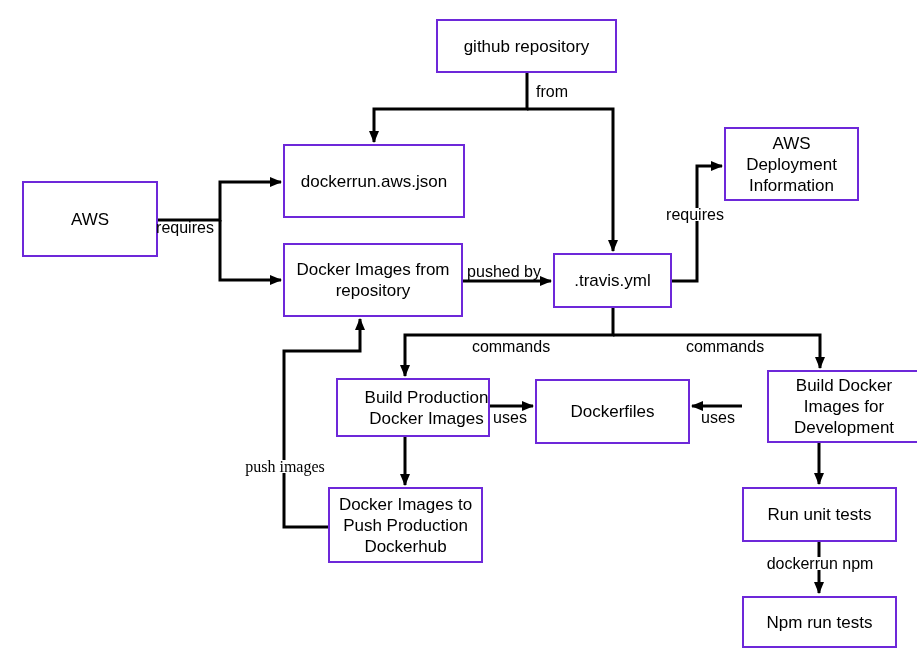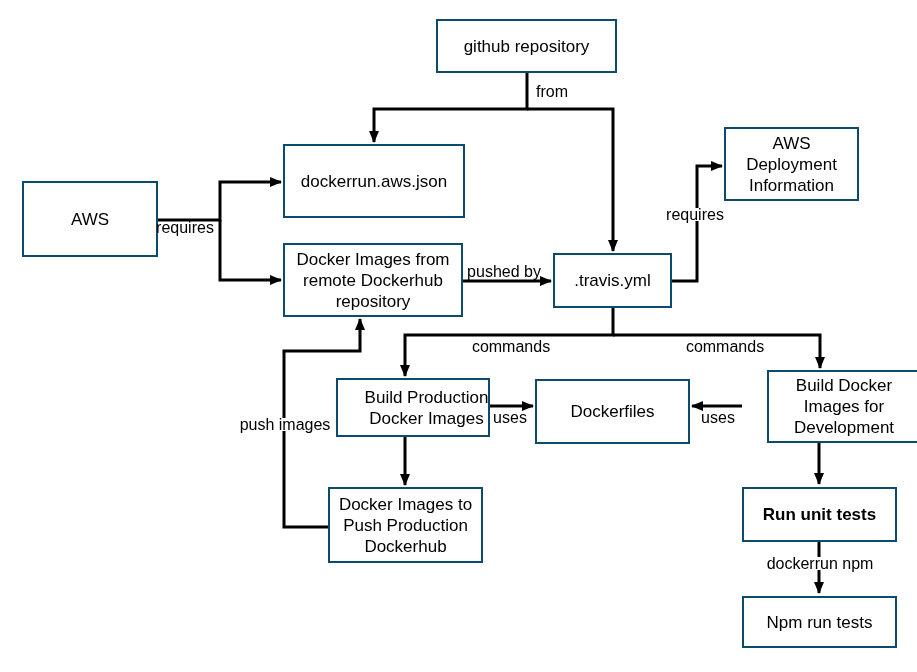--- a/index.html
+++ b/index.html
@@ -19,21 +19,21 @@
   #edges path, #edges polyline {
     fill: none;
     stroke: #000000;
     stroke-width: 3;
     stroke-linejoin: miter;
   }
   .node {
     position: absolute;
     box-sizing: border-box;
     background: #ffffff;
-    border: 2px solid #0c4a6e;
+    border: 2px solid #6d28d9;
     display: flex;
     flex-direction: column;
     align-items: center;
     justify-content: center;
     text-align: center;
     color: #000000;
     font-size: 17px;
     line-height: 21px;
     white-space: nowrap;
   }
@@ -85,21 +85,20 @@
   <div class="node" style="left:22px; top:181px; width:136px; height:76px;">
     <div>AWS</div>
   </div>
 
   <div class="node" style="left:283px; top:144px; width:182px; height:74px;">
     <div>dockerrun.aws.json</div>
   </div>
 
   <div class="node" style="left:283px; top:243px; width:180px; height:74px;">
     <div>Docker Images from</div>
-    <div>remote Dockerhub</div>
     <div>repository</div>
   </div>
 
   <div class="node" style="left:553px; top:253px; width:119px; height:55px;">
     <div>.travis.yml</div>
   </div>
 
   <div class="node" style="left:724px; top:127px; width:135px; height:74px;">
     <div>AWS</div>
     <div>Deployment</div>
@@ -120,32 +119,32 @@
     <div>Images for</div>
     <div>Development</div>
   </div>
 
   <div class="node" style="left:328px; top:487px; width:155px; height:76px;">
     <div>Docker Images to</div>
     <div>Push Production</div>
     <div>Dockerhub</div>
   </div>
 
-  <div class="node" style="left:742px; top:487px; width:155px; height:55px;font-weight:bold;">
+  <div class="node" style="left:742px; top:487px; width:155px; height:55px;">
     <div>Run unit tests</div>
   </div>
 
   <div class="node" style="left:742px; top:596px; width:155px; height:52px;">
     <div>Npm run tests</div>
   </div>
 
   <span class="elabel noshift" style="left:536px; top:85px;">from</span>
   <span class="elabel" style="left:185px; top:221px;">requires</span>
   <span class="elabel" style="left:504px; top:265px;">pushed by</span>
   <span class="elabel bg" style="left:695px; top:208px;">requires</span>
   <span class="elabel" style="left:511px; top:340px;">commands</span>
   <span class="elabel" style="left:725px; top:340px;">commands</span>
   <span class="elabel" style="left:510px; top:411px;">uses</span>
   <span class="elabel" style="left:718px; top:411px;">uses</span>
-  <span class="elabel bg" style="left:285px; top:418px;">push images</span>
+  <span class="elabel bg" style="left:285px; top:460px;font-family:Liberation Serif, serif;">push images</span>
   <span class="elabel bg" style="left:820px; top:557px;">dockerrun npm</span>
 
 </div>
 
 </body></html>

